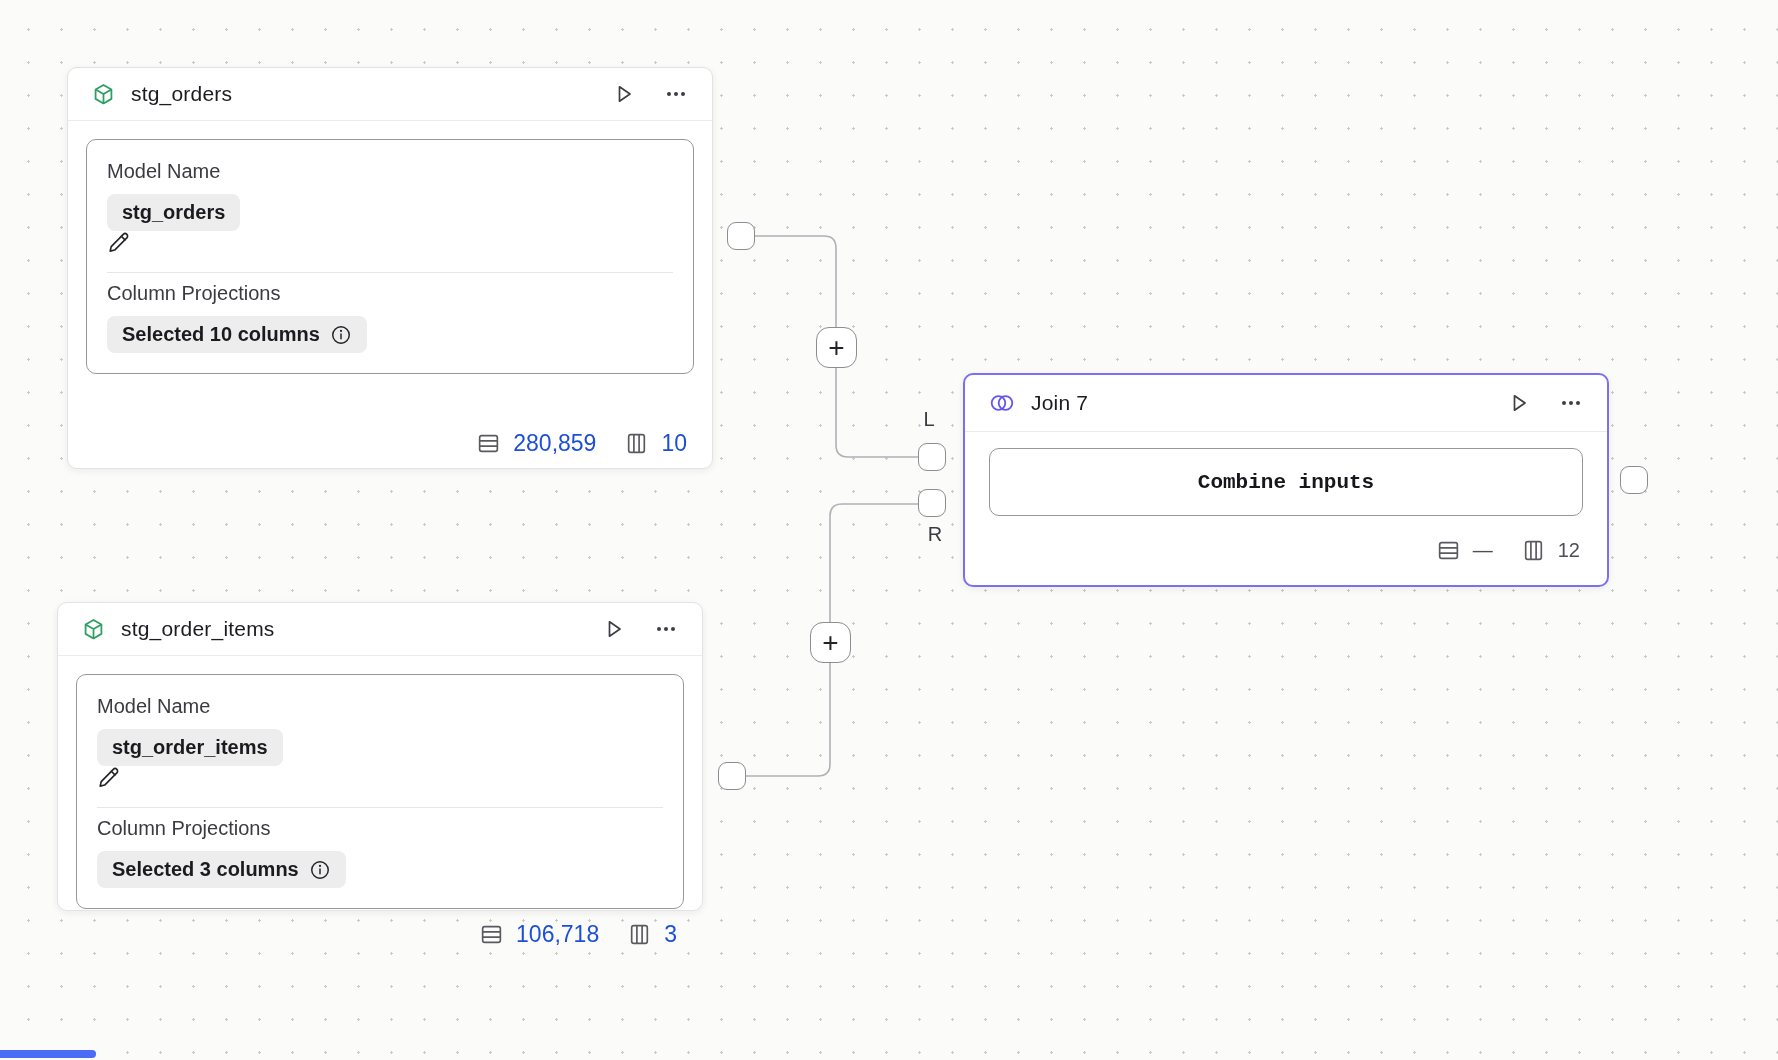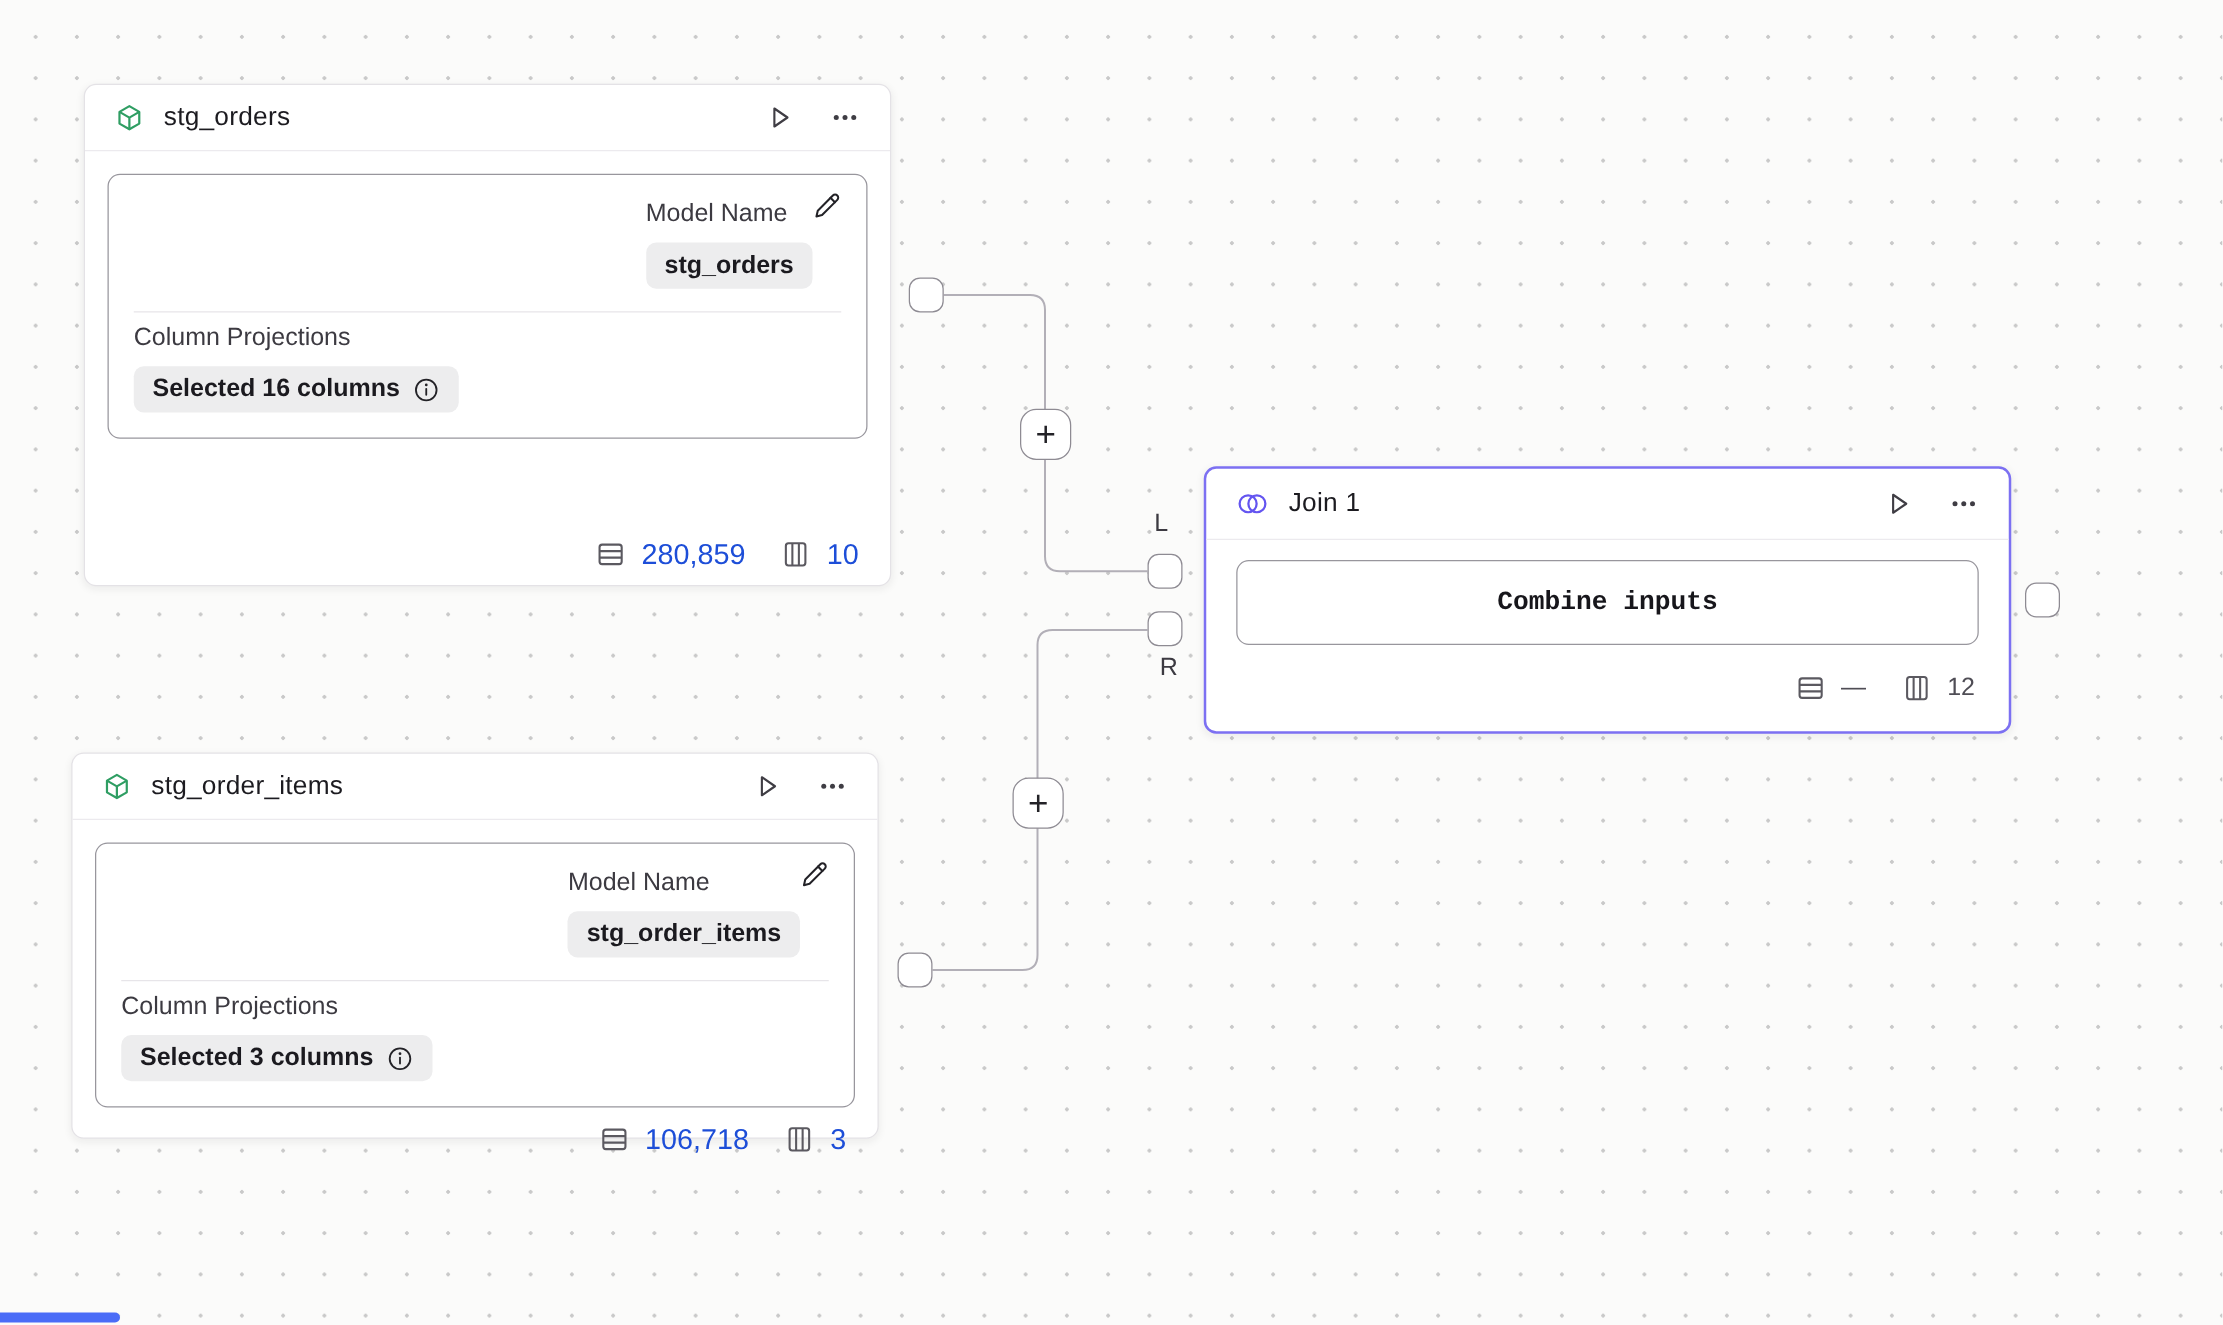--- a/index.html
+++ b/index.html
@@ -20,21 +20,21 @@
   .node-header{display:flex;align-items:center;gap:15px;padding:0 23px;height:52px;
     border-bottom:1px solid #eceaee;flex:none;}
   .node.selected .node-header{height:56px;}
   .node-title{font-size:21px;font-weight:500;color:#1c1b20;letter-spacing:.2px;}
   .spacer{flex:1;}
   .header-actions{display:flex;align-items:center;gap:27px;}
   .icon-btn{background:none;border:none;padding:0;margin:0;display:flex;align-items:center;
     justify-content:center;cursor:pointer;}
   .node-body{padding:18px 18px 0;flex:1;}
   .inner-card{border:1.5px solid #98969d;border-radius:10px;padding:13px 20px 20px;background:#fff;}
-  .card-top{display:flex;justify-content:flex-end;align-items:flex-start;}
+  .card-top{display:flex;justify-content:space-between;align-items:flex-start;flex-direction:column;}
   .field-label{font-size:20px;color:#3c3a41;margin:7px 0 11px;}
   .badge{display:inline-flex;align-items:center;gap:10px;background:#ededee;border-radius:8px;
     padding:7px 15px;font-size:20px;font-weight:600;color:#1b1a1f;}
   .inner-card hr{border:none;border-top:1px solid #e7e5e9;margin:18px 0 9px;}
   .node-footer{flex:none;height:50px;display:flex;align-items:center;justify-content:flex-end;
     gap:12px;padding:0 25px;color:#1d4ed8;font-size:23px;}
   .stat-gap{margin-left:16px;}
   .combine-btn{margin:16px 24px 0;height:68px;border:1.5px solid #98969d;border-radius:10px;
     background:#fff;font-size:21px;font-weight:600;color:#17161b;font-family:Liberation Mono, monospace;cursor:pointer;}
   .join-footer{flex:1;display:flex;align-items:center;justify-content:flex-end;gap:12px;
@@ -98,21 +98,21 @@
           <button class="icon-btn">
             <svg width="23" height="23" viewBox="0 0 24 24" fill="none" stroke="#232227" stroke-width="1.7" stroke-linejoin="round" stroke-linecap="round">
               <path d="M17 3.5 a2.6 2.6 0 0 1 3.7 3.7 L8 19.9 L3.3 21 L4.4 16.3 Z"></path>
               <path d="M15 5.5 l3.7 3.7"></path>
             </svg>
           </button>
         </div>
         <hr>
         <div class="field-label">Column Projections</div>
         <span class="badge">
-          <span>Selected 16 columns</span>
+          <span>Selected 10 columns</span>
           <span>
             <svg width="22" height="22" viewBox="0 0 24 24" fill="none" stroke="#232227" stroke-width="1.6">
               <circle cx="12" cy="12" r="9"></circle>
               <path d="M12 11 v5.2" stroke-linecap="round"></path>
               <circle cx="12" cy="7.6" r="1.2" fill="#232227" stroke="none"></circle>
             </svg>
           </span>
         </span>
       </div>
     </div>
@@ -208,21 +208,21 @@
   </div>
 
   <div class="node selected" style="left:963px;top:373px;width:646px;height:214px">
     <div class="node-header">
       <span>
         <svg width="28" height="22" viewBox="0 0 28 22" fill="none" stroke="#6455f0" stroke-width="1.8">
           <circle cx="10.5" cy="11" r="6.8"></circle>
           <circle cx="17.5" cy="11" r="6.8"></circle>
         </svg>
       </span>
-      <span class="node-title">Join 1</span>
+      <span class="node-title">Join 7</span>
       <span class="spacer"></span>
       <span class="header-actions">
         <button class="icon-btn">
           <svg width="24" height="24" viewBox="0 0 24 24" fill="none" stroke="#3f3d44" stroke-width="1.7" stroke-linejoin="round">
             <path d="M7.5 4.8 L18 12 L7.5 19.2 Z"></path>
           </svg>
         </button>
         <button class="icon-btn">
           <svg width="26" height="24" viewBox="0 0 26 24" fill="#3f3d44">
             <circle cx="6" cy="12" r="2"></circle>

